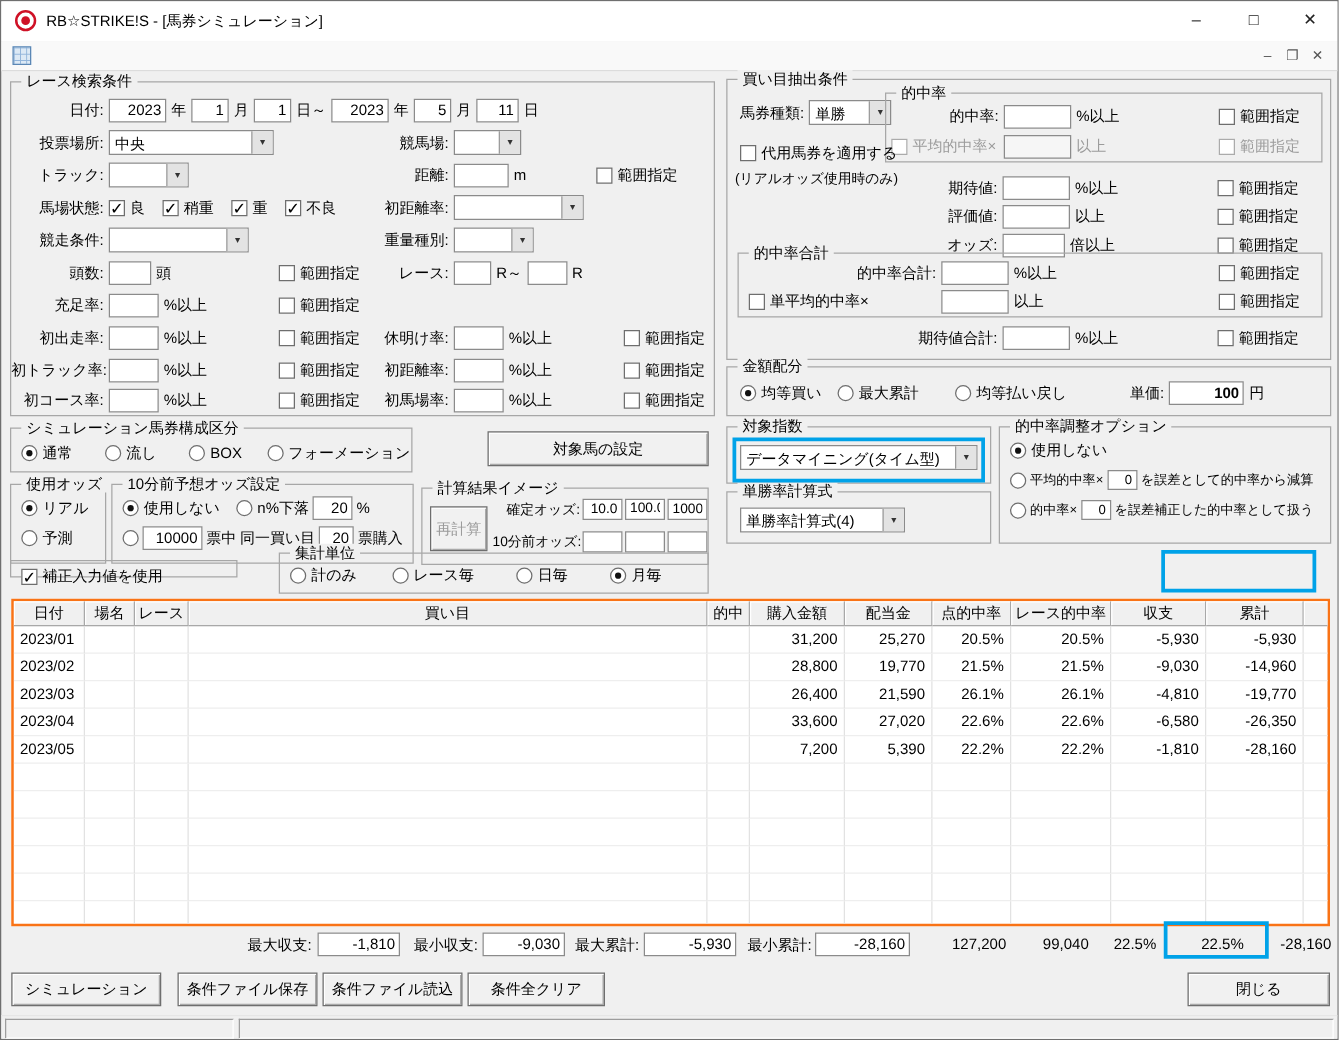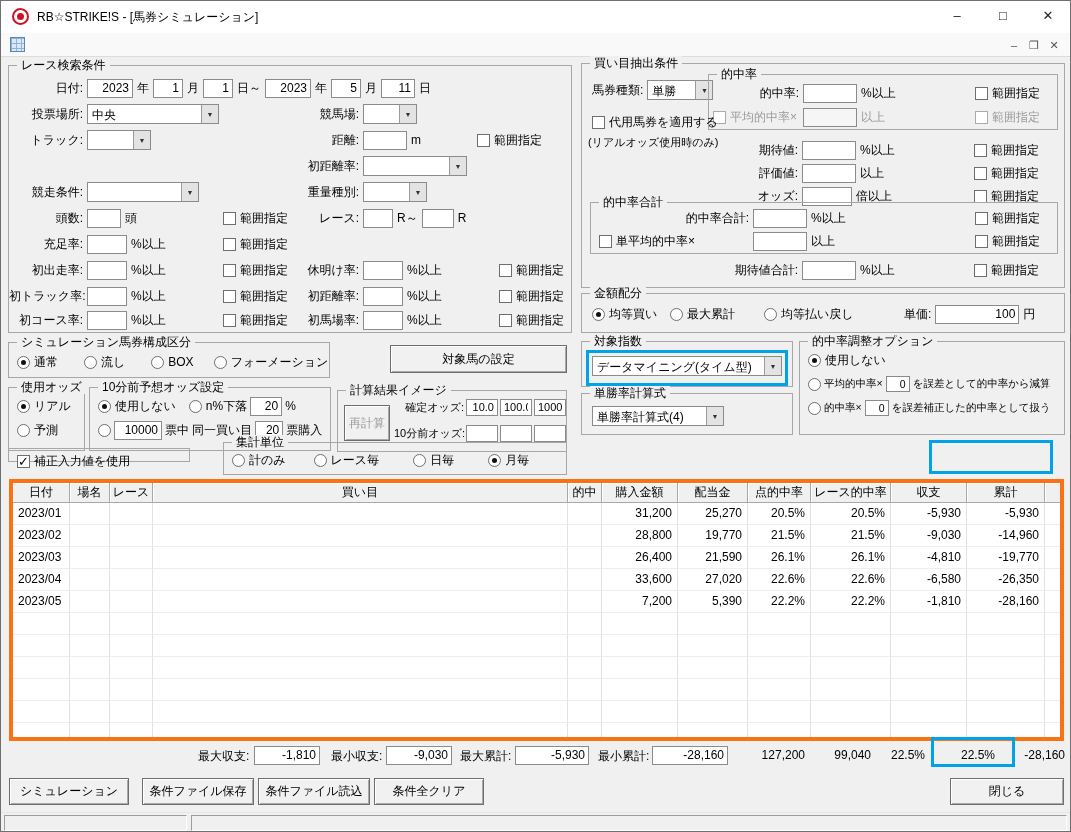--- a/index.html
+++ b/index.html
@@ -45,21 +45,21 @@
   .dis .chkbox { border-color:#ababab; }
   .dis .txt { background:#f6f6f6; }
   .btn { position:absolute; background:#f1f1f1; border:1px solid #6e6e6e; box-shadow:inset 1px 1px 0 #fff, inset -1px -1px 0 #a9a9a9; font-size:12px; text-align:center; display:flex; align-items:center; justify-content:center; cursor:default; }
   .btn.disabled { color:#9a9a9a; }
   .small { font-size:11px; }
 
   
   .hl { position:absolute; border:3px solid #00a2e8; z-index:9; pointer-events:none; }
 
   
-  .table { position:absolute; left:8px; top:478px; width:1055px; height:262px; border:4px solid #f97316; background:#fff; overflow:hidden; }
+  .table { position:absolute; left:8px; top:478px; width:1055px; height:262px; border:2px solid #f97316; background:#fff; overflow:hidden; }
   .thead { display:flex; height:20px; }
   .th { flex:none; background:#f0f0f0; border-right:1px solid #a8a8a8; border-bottom:1px solid #a8a8a8; box-shadow:inset 1px 1px 0 #fff; font-size:12px; text-align:center; line-height:19px; overflow:hidden; white-space:nowrap; }
   .tr { display:flex; height:22px; }
   .td { flex:none; border-right:1px solid #e2e2e2; border-bottom:1px solid #eeeeee; font-size:12px; line-height:21px; padding:0 5px; overflow:hidden; white-space:nowrap; }
   .td.num { text-align:right; }
   .c0{width:57px}.c1{width:40px}.c2{width:43px}.c3{width:415px}.c4{width:34px}.c5{width:76px}
   .c6{width:70px}.c7{width:63px}.c8{width:80px}.c9{width:76px}.c10{width:78px}
   .c11{width:23px;border-right:none}
 
   
@@ -136,20 +136,39 @@
       <input class="txt ra" style="width: 44px;" value="">
       <span class="t">m</span>
     </div>
     <div class="cell" style="left:468px;top:64px">
       <span class="ck">
           <span class="chkbox"></span>
           <span class="t">範囲指定</span>
         </span>
     </div>
 
+    <div class="cell" style="left:0;top:90px">
+      <span class="lbl-r" style="width:74px">馬場状態:</span>
+      <span class="ck">
+          <span class="chkbox on"></span>
+          <span class="t">良</span>
+        </span>
+      <span class="ck" style="margin-left:10px">
+          <span class="chkbox on"></span>
+          <span class="t">稍重</span>
+        </span>
+      <span class="ck" style="margin-left:10px">
+          <span class="chkbox on"></span>
+          <span class="t">重</span>
+        </span>
+      <span class="ck" style="margin-left:10px">
+          <span class="chkbox on"></span>
+          <span class="t">不良</span>
+        </span>
+    </div>
     <div class="cell" style="left:290px;top:90px">
       <span class="lbl-r" style="width:60px">初距離率:</span>
       <span class="combo" style="width:104px">
           <span class="cv"></span>
           <span class="ca"></span>
         </span>
     </div>
 
     <div class="cell" style="left:0;top:116px">
       <span class="lbl-r" style="width:74px">競走条件:</span>
@@ -524,21 +543,21 @@
         </span>
     </div>
     <div class="cell" style="left:182px;top:10px">
       <span class="ck">
           <span class="radio"></span>
           <span class="t">均等払い戻し</span>
         </span>
     </div>
     <div class="cell" style="left:322px;top:10px">
       <span class="t">単価:</span>
-      <input class="txt ra" style="width: 84px;" value="100">
+      <input class="txt ra" style="width: 60px; font-weight: bold;" value="100">
       <span class="t">円</span>
     </div>
   </div>
 
   <div class="grp" style="left:580px;top:340px;width:212px;height:46px">
     <span class="legend">対象指数</span>
     <div class="cell" style="left:10px;top:14px">
       <span class="combo" style="width:190px">
           <span class="cv small">データマイニング(タイム型)</span>
           <span class="ca"></span>

